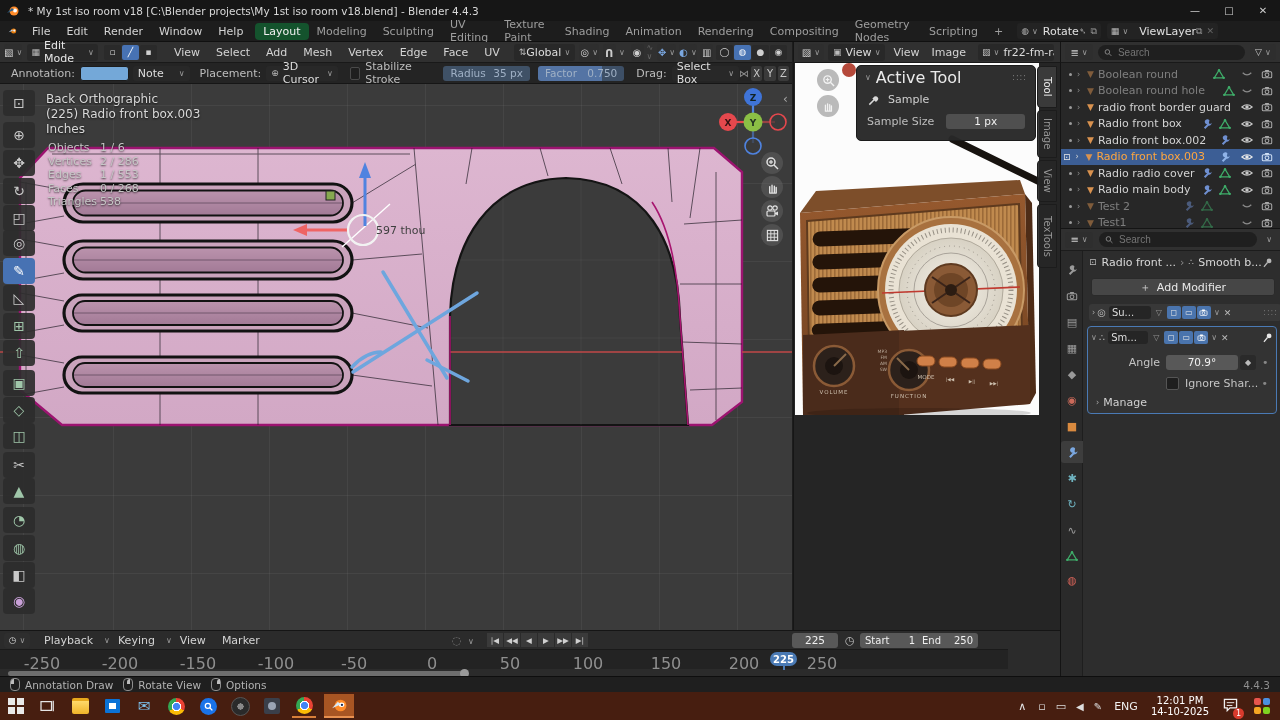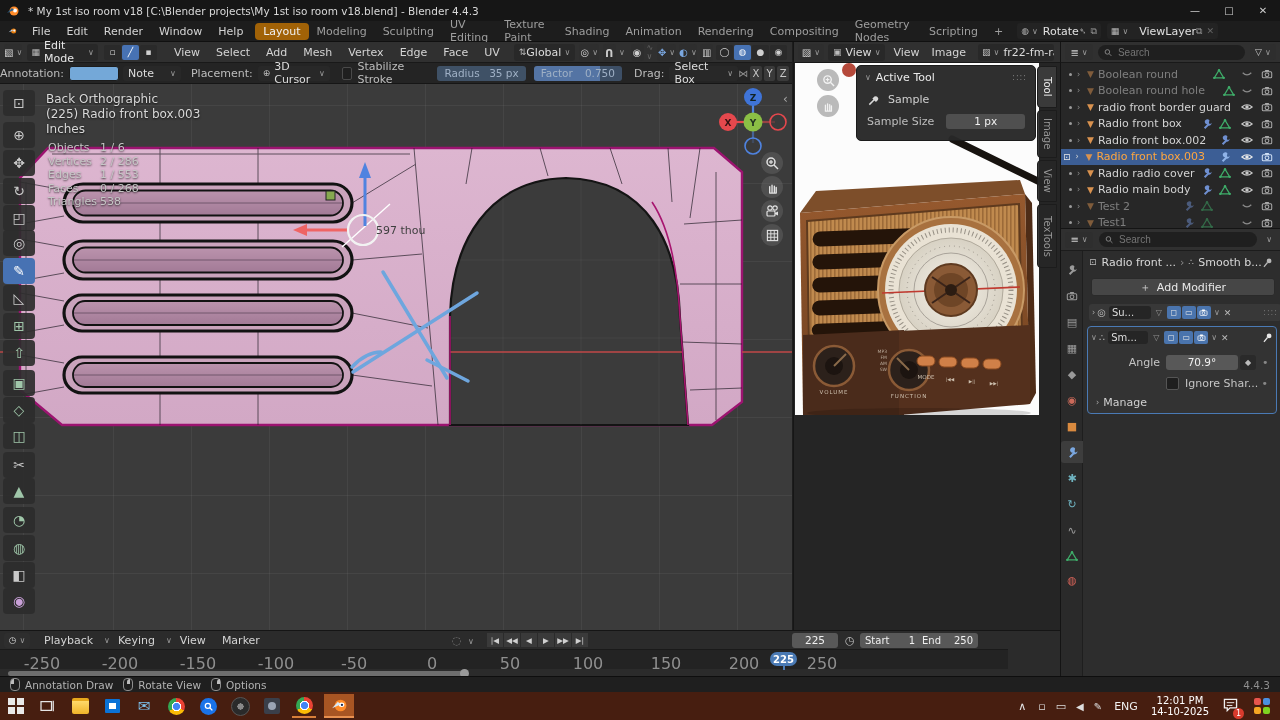--- a/index.html
+++ b/index.html
@@ -12,21 +12,21 @@
   .btn{background:#2e2e2e;border-radius:3px;display:flex;align-items:center;justify-content:center;}
   .field{background:#585858;border-radius:3px;color:#f0f0f0;display:flex;align-items:center;justify-content:center;}
   .menu{color:#d4d4d4;font-size:11px;padding:0 8px;}
   
   #titlebar{left:0;top:0;width:1280px;height:21px;background:#161616;display:flex;align-items:center;}
   #titlebar .t{color:#d8d8d8;font-size:10.5px;margin-left:8px;}
   .winbtn{width:34px;height:21px;display:flex;align-items:center;justify-content:center;color:#cfcfcf;font-size:10px;}
   
   #topbar{left:0;top:21px;width:1280px;height:21px;background:#1d1d1d;display:flex;align-items:center;border-bottom:1px solid #101010;box-sizing:border-box;}
   .wstab{font-size:11px;color:#9e9e9e;padding:2px 8px;border-radius:4px;}
-  .wstab.act{background:#a16207;color:#f0f0f0;}
+  .wstab.act{background:#14532d;color:#f0f0f0;}
   .scw{display:flex;align-items:center;background:#232323;border-radius:3px;height:16px;padding:0 4px;margin-left:6px;}
   
   .ehdr{background:#303030;border-bottom:1px solid #191919;box-sizing:border-box;}
   .selbtn{width:17px;height:15px;background:#2a2a2a;display:flex;align-items:center;justify-content:center;border-radius:2px;margin-right:1px;color:#cfcfcf;font-size:9px;}
   .selbtn.act{background:#4772b3;color:#fff;}
   
   #toolset{left:0;top:63px;width:792px;height:21px;background:#242424;border-bottom:1px solid #161616;box-sizing:border-box;display:flex;align-items:center;}
   .lbl{color:#bdbdbd;font-size:11px;}
   .slider{height:15px;border-radius:3px;font-size:10.5px;display:flex;align-items:center;justify-content:space-between;padding:0 7px;color:#9fb0c5;}
   .mirrorbtn{width:15px;height:15px;background:#3a3a3a;border-radius:2px;color:#c8c8c8;font-size:10px;display:flex;align-items:center;justify-content:center;margin-left:2px;}
@@ -232,21 +232,21 @@
         </svg>
       <input style="background: none; border: none; outline: none; color: rgb(204, 204, 204); font-size: 10px; width: 100%; margin-left: 4px;" placeholder="Search">
     </span>
     <span class="btn" style="width:26px;height:16px;margin-right:4px">
         <span style="font-size:9px">▽</span>
         <span class="dd">∨</span>
       </span>
   </div>
 
   <div class="r" id="toolset">
-    <span class="lbl" style="margin-left:0">Annotation:</span>
+    <span class="lbl" style="margin-left:11px">Annotation:</span>
     <span style="width:62px;height:13px;background:#74a8d8;border:1px solid #1c1c1c;border-radius:3px;margin-left:5px"></span>
     <span class="btn" style="width:62px;height:15px;margin-left:4px;background:#282828;justify-content:space-between;padding:0 5px">
         <span style="color:#ddd">Note</span>
         <span class="dd">∨</span>
       </span>
     <span class="lbl" style="margin-left:10px">Placement:</span>
     <span class="btn" style="height:15px;margin-left:5px;background:#282828;padding:0 5px">
         <span style="font-size:9px;color:#bbb">⊕</span>
         <span style="margin-left:4px;color:#ddd">3D Cursor</span>
         <span class="dd" style="margin-left:8px">∨</span>
@@ -556,21 +556,21 @@
       </div>
     <div class="navbtn" style="left:23px;top:32px;background:rgba(120,120,120,.5)">
       <svg width="12" height="12" viewBox="0 0 14 14">
           <path d="M4,13 V6 M6.5,13 V4.5 M9,13 V5.5 M11,13 V7 M4,13 h7" stroke="#f2f2f2" stroke-width="1.5" fill="none" stroke-linecap="round"></path>
         </svg>
       </div>
 
     <div id="atool">
       <div class="row" style="height:22px;padding:0 8px">
         <span class="dd" style="margin:0 5px 0 0">∨</span>
-        <span style="color:#eaeaea;font-size:11px">Active Tool</span>
+        <span style="color:#eaeaea;font-size:16px">Active Tool</span>
         <span style="margin-left:auto;color:#808080;letter-spacing:1px;font-size:8px">::::</span>
       </div>
       <div class="row" style="height:22px;padding:0 10px">
         <svg width="13" height="13" viewBox="0 0 14 14">
             <line x1="2.5" y1="12.5" x2="8" y2="7" stroke="#d8d8d8" stroke-width="1.6"></line>
             <path d="M8,3.8 a2.8,2.8 0 0,1 3.8,3.8 l-2.2,2.2 -3.8,-3.8 z" fill="#d8d8d8"></path>
           </svg>
         <span style="margin-left:8px;color:#cfcfcf">Sample</span>
       </div>
       <div class="row" style="height:22px;padding:0 10px">

